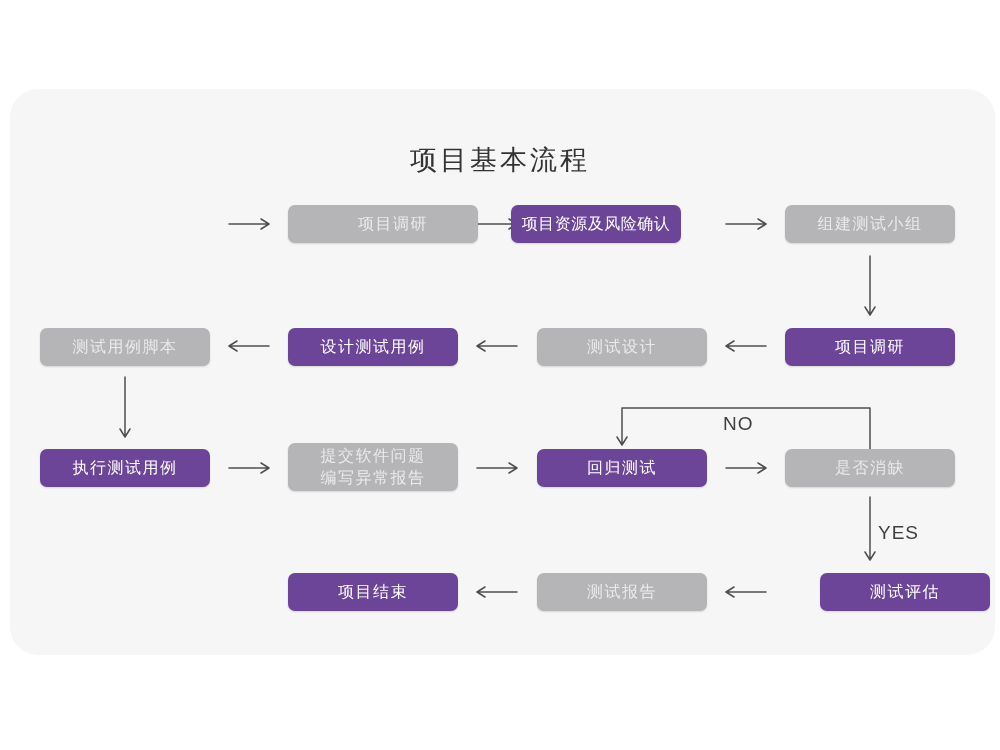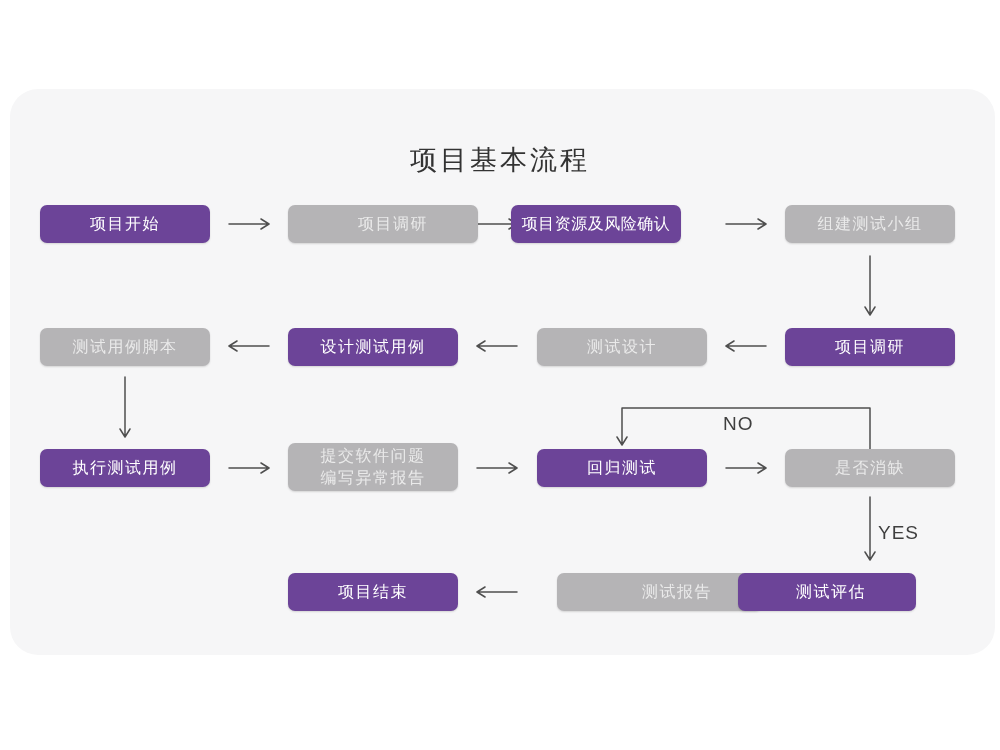--- a/index.html
+++ b/index.html
@@ -115,33 +115,32 @@
 
     <path class="arrow" d="M870 497 V560 M865 552 L870 560 L875 552"></path>
 
     <path class="arrow" d="M766 592 H726 M734 587 L726 592 L734 597"></path>
     <path class="arrow" d="M517 592 H477 M485 587 L477 592 L485 597"></path>
   </svg>
 
   <span class="flow-label" style="left:723px; top:413px;">NO</span>
   <span class="flow-label" style="left:878px; top:522px;">YES</span>
 
-  <div class="node purple" style="left:40px; top:205px;">项目开始</div>
   <div class="node gray" style="left:288px; top:205px;padding-left:20px;">项目调研</div>
   <div class="node purple" style="left:511px; top:205px; letter-spacing:0.5px;">项目资源及风险确认</div>
   <div class="node gray" style="left:785px; top:205px;">组建测试小组</div>
 
   <div class="node gray" style="left:40px; top:328px;">测试用例脚本</div>
   <div class="node purple" style="left:288px; top:328px;">设计测试用例</div>
   <div class="node gray" style="left:537px; top:328px;">测试设计</div>
   <div class="node purple" style="left:785px; top:328px;">项目调研</div>
 
   <div class="node purple" style="left:40px; top:449px;">执行测试用例</div>
   <div class="node gray tall" style="left:288px; top:443px;">提交软件问题
 编写异常报告</div>
   <div class="node purple" style="left:537px; top:449px;">回归测试</div>
   <div class="node gray" style="left:785px; top:449px;">是否消缺</div>
 
   <div class="node purple" style="left:288px; top:573px;">项目结束</div>
-  <div class="node gray" style="left:557px; top:573px;padding-left:35px;">测试报告</div>
-  <div class="node purple" style="left:738px; top:573px;padding-left:8px;">测试评估</div>
+  <div class="node gray" style="left:537px; top:573px;">测试报告</div>
+  <div class="node purple" style="left:820px; top:573px;">测试评估</div>
 
 </div>
 
 </body></html>

